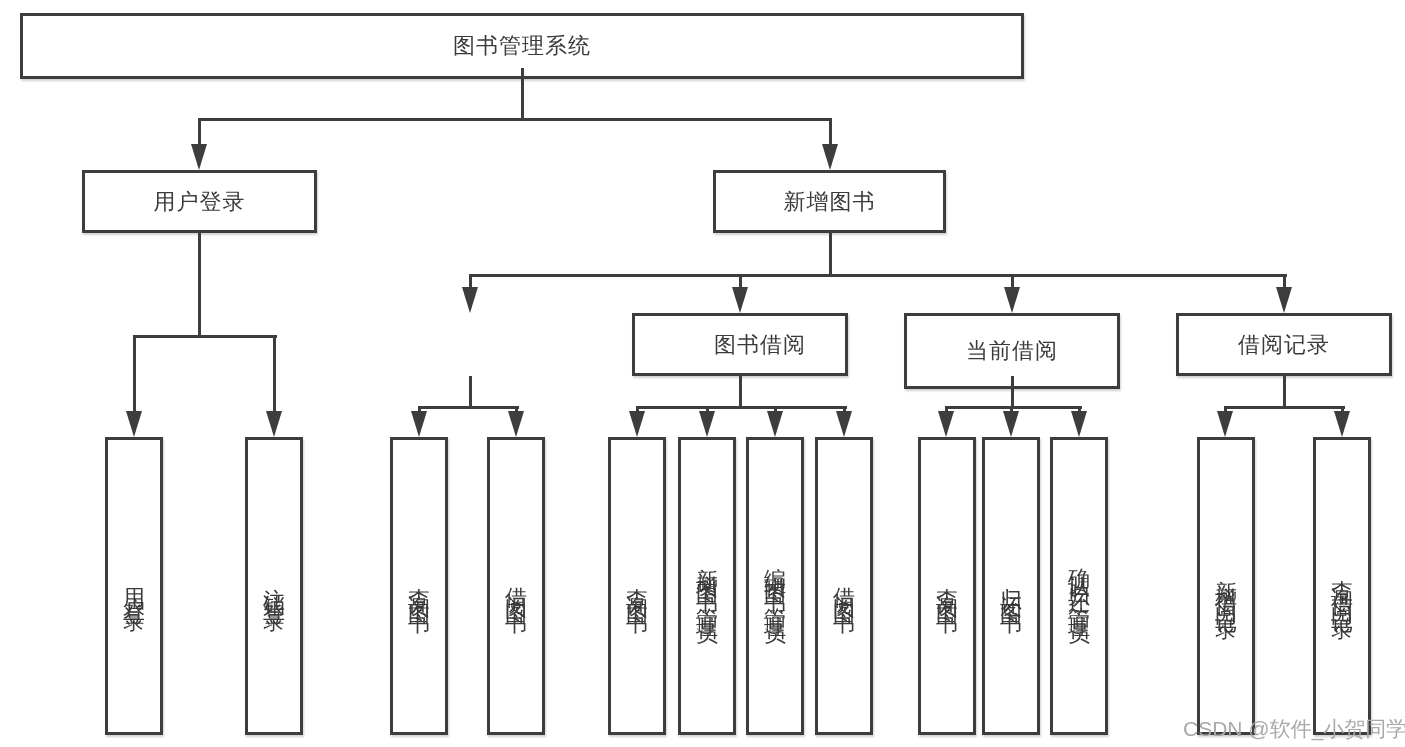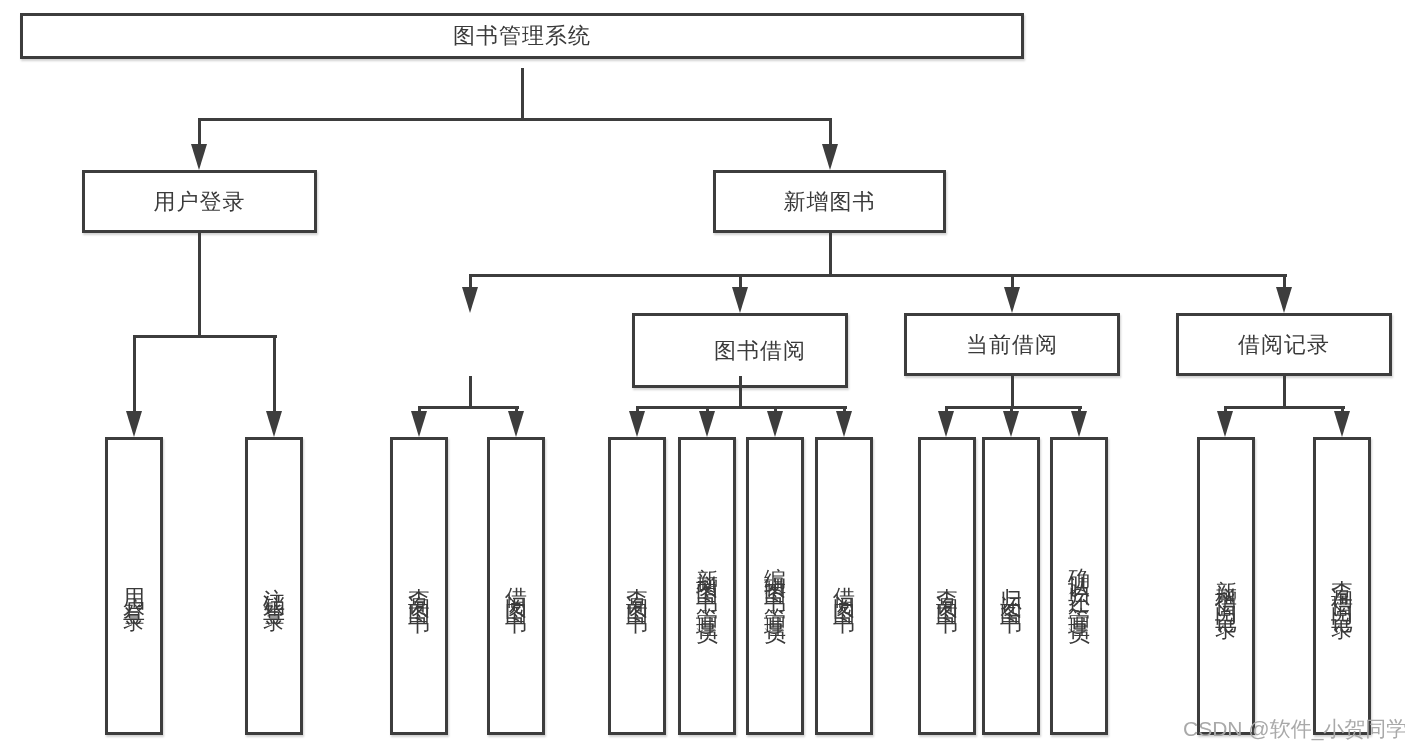--- a/index.html
+++ b/index.html
@@ -65,21 +65,21 @@
     color: var(--watermark);
     z-index: 10;
     white-space: nowrap;
   }
 </style>
 </head>
 <body>
 
 <div class="canvas">
 
-  <div class="node" style="left:20px; top:13px; width:1004px; height:46px;">
+  <div class="node" style="left:20px; top:13px; width:1004px; height:66px;">
     <span>图书管理系统</span>
   </div>
 
   <div class="vline" style="left:520.5px; top:68px; height:53px;"></div>
   <div class="hline" style="left:197.5px; top:118px; width:634px;"></div>
   <div class="vline" style="left:197.5px; top:118px; height:27px;"></div>
   <div class="vline" style="left:828.5px; top:118px; height:27px;"></div>
   <div class="arrow" style="left:191px; top:144px;"></div>
   <div class="arrow" style="left:822px; top:144px;"></div>
 
@@ -101,24 +101,24 @@
   <div class="hline" style="left:468.5px; top:274px; width:818px;"></div>
   <div class="vline" style="left:468.5px; top:274px; height:16px;"></div>
   <div class="vline" style="left:738.5px; top:274px; height:16px;"></div>
   <div class="vline" style="left:1010.5px; top:274px; height:16px;"></div>
   <div class="vline" style="left:1282.5px; top:274px; height:16px;"></div>
   <div class="arrow" style="left:462px; top:287px;"></div>
   <div class="arrow" style="left:732px; top:287px;"></div>
   <div class="arrow" style="left:1004px; top:287px;"></div>
   <div class="arrow" style="left:1276px; top:287px;"></div>
 
-  <div class="node" style="left:632px; top:313px; width:216px; height:75px;padding-left:40px;">
+  <div class="node" style="left:632px; top:313px; width:216px; height:63px;padding-left:40px;">
     <span>图书借阅</span>
   </div>
-  <div class="node" style="left:904px; top:313px; width:216px; height:63px;">
+  <div class="node" style="left:904px; top:313px; width:216px; height:76px;">
     <span>当前借阅</span>
   </div>
   <div class="node" style="left:1176px; top:313px; width:216px; height:63px;">
     <span>借阅记录</span>
   </div>
 
   <div class="vline" style="left:468.5px; top:376px; height:33px;"></div>
   <div class="hline" style="left:417.5px; top:406px; width:101px;"></div>
   <div class="vline" style="left:417.5px; top:406px; height:8px;"></div>
   <div class="vline" style="left:514.5px; top:406px; height:8px;"></div>

